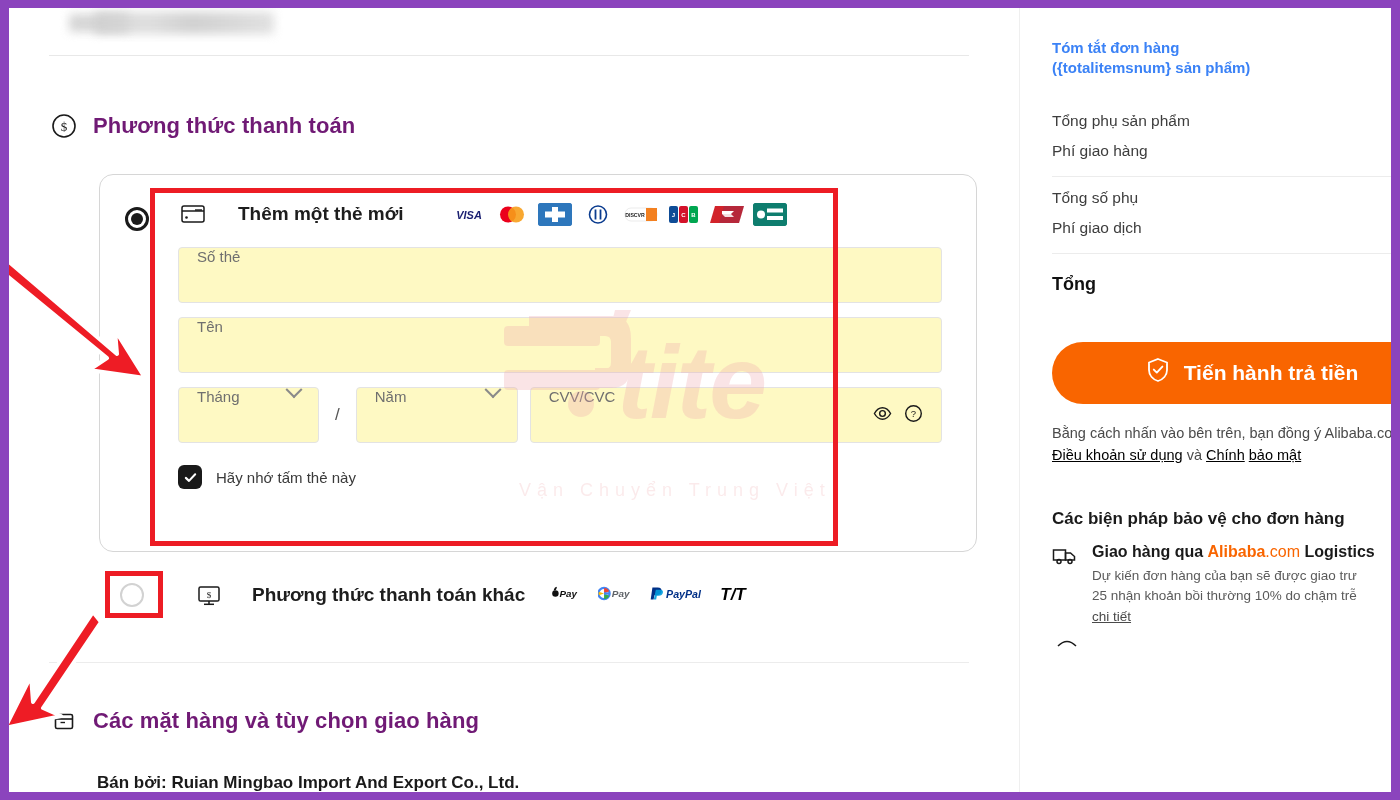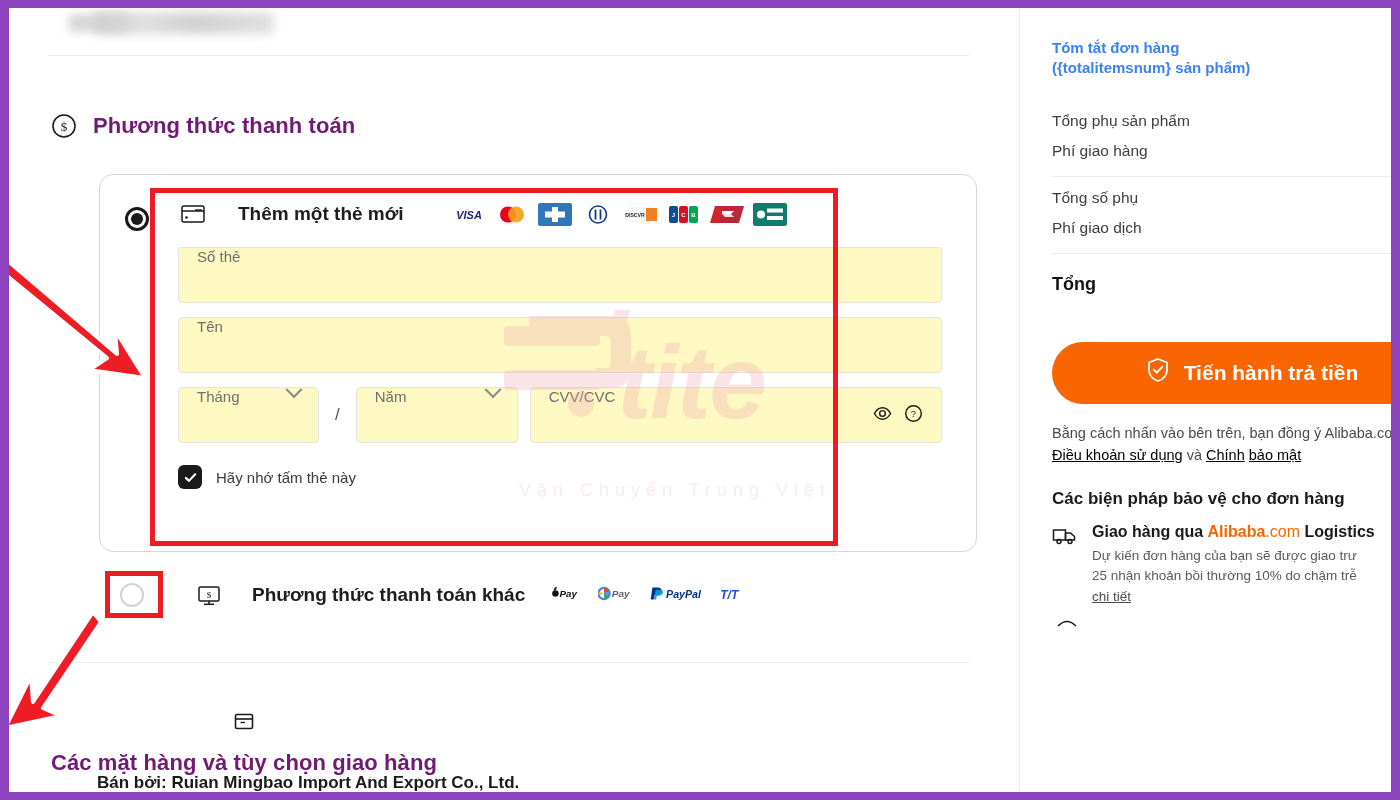--- a/index.html
+++ b/index.html
@@ -48,21 +48,21 @@
     position: absolute; display: flex; align-items: center; gap: 16px;
   }
   .section-head .sh-icon {
     width: 26px; height: 26px; flex: none;
     display: flex; align-items: center; justify-content: center;
   }
   .section-head .sh-title {
     font-size: 22px; font-weight: 700; color: #701a75; letter-spacing: .1px;
   }
   #pay-head { left: 42px; top: 105px; }
-  #items-head { left: 42px; top: 700px; flex-direction: column; }
+  #items-head { left: 42px; top: 700px; }
   #sold-by {
     position: absolute; left: 88px; top: 765px;
     font-size: 17px; font-weight: 700; color: #1a1a1a; white-space: nowrap;
   }
 
   
   .pay-box {
     position: absolute; left: 90px; top: 166px; width: 878px; height: 378px;
     border: 1px solid #d6d6d6; border-radius: 14px; background: #fff;
   }
@@ -171,21 +171,21 @@
     background: #f96500; color: #fff; display: flex; align-items: center;
     justify-content: center; gap: 14px; font-size: 21px; font-weight: 700;
     border: none; cursor: pointer;
   }
   .terms {
     margin-top: 18px; width: 368px; font-size: 14.5px; color: #4a4a4a; line-height: 1.55;
   }
   .terms a { color: #000000; text-decoration: underline; }
 
   .prot-title {
-    margin-top: 22px; font-size: 17px; font-weight: 700; color: #1a1a1a; white-space: nowrap;
+    margin-top: 42px; font-size: 17px; font-weight: 700; color: #1a1a1a; white-space: nowrap;
   }
   .prot-item { display: flex; gap: 14px; margin-top: 14px; width: 400px; }
   .prot-icon { width: 26px; height: 22px; flex: none; margin-top: 2px; }
   .prot-body { font-size: 16px; color: #1a1a1a; }
   .prot-head { font-weight: 600; white-space: nowrap; }
   .brandname { color: #f96500; font-weight: 800; }
   .brandname .dotcom { color: #f96500; font-weight: 500; }
   .prot-desc { font-size: 13.5px; color: #5a5a5a; line-height: 1.5; margin-top: 5px; width: 330px; }
   .prot-link { font-size: 13.5px; color: #4a4a4a; text-decoration: underline; display: inline-block; margin-top: 3px; }
   .prot-next { width: 26px; height: 14px; margin: 10px 0 0 2px; }
@@ -381,21 +381,21 @@
             <text x="16" y="13.5" font-size="11.5" font-weight="bold" font-family="Liberation Sans, sans-serif" fill="#5f6368" font-style="italic">Pay</text>
           </svg>
         </span>
         <span>
           <svg width="58" height="17" viewBox="0 0 68 18">
             <path d="M4 2 h6.2 c3.4 0 5 1.8 4.4 4.6 c-.6 2.9 -2.9 4.4 -6 4.4 H6.3 L5.4 16 H2 Z" fill="#003087"></path>
             <path d="M8 4.5 h5 c2.6 0 3.8 1.4 3.3 3.6 c-.5 2.2 -2.3 3.4 -4.7 3.4 H9.2 L8.4 16 H5.6 Z" fill="#009cde" opacity=".9"></path>
             <text x="20" y="14" font-size="12.5" font-weight="bold" font-style="italic" font-family="Liberation Sans, sans-serif" fill="#003087">PayPal</text>
           </svg>
         </span>
-        <span style="font-size:12px;font-weight:600;font-style:italic;color:#1d4ed8;">T/T</span>
+        <span style="font-size:17px;font-weight:600;font-style:italic;color:#000000;">T/T</span>
       </span>
     </div>
 
     <div class="bottom-divider"></div>
 
     <div class="section-head" id="items-head">
       <span class="sh-icon">
         <svg width="26" height="26" viewBox="0 0 26 26">
           <rect x="4.5" y="6.5" width="17" height="14" rx="1.6" fill="none" stroke="#1a1a1a" stroke-width="1.6"></rect>
           <line x1="4.5" y1="11" x2="21.5" y2="11" stroke="#1a1a1a" stroke-width="1.6"></line>

